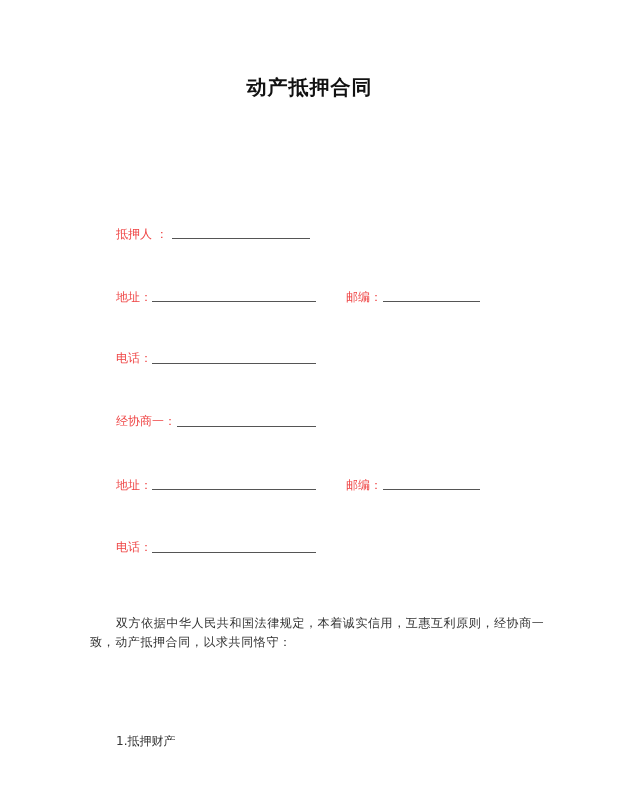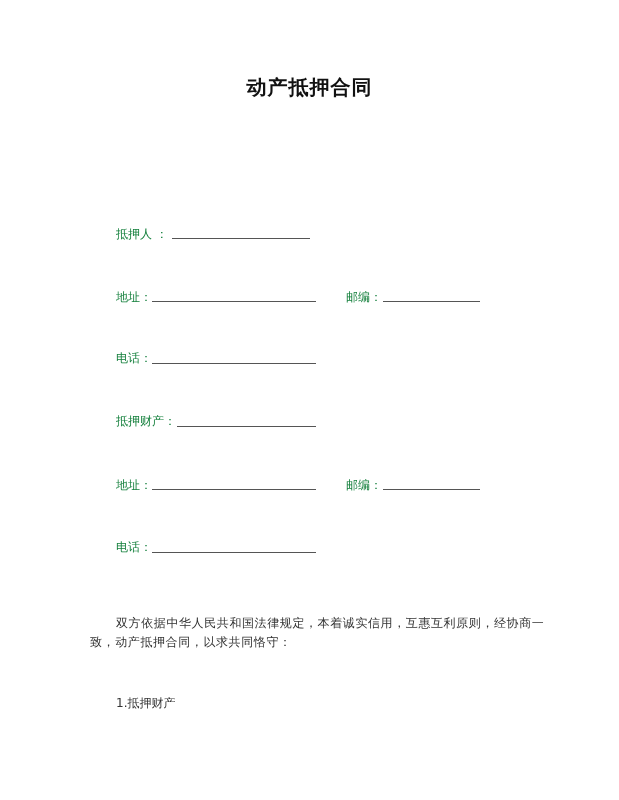--- a/index.html
+++ b/index.html
@@ -1,21 +1,21 @@
 <!DOCTYPE html>
 <html><head>
 <meta charset="utf-8">
 <style>
   html, body { margin: 0; padding: 0; background: #ffffff; }
   body { width: 619px; height: 800px; position: relative; overflow: hidden;
          font-family: "DejaVu Sans", "Liberation Sans", sans-serif; color: #222; }
   .title { position: absolute; top: 74px; left: 0; width: 619px; text-align: center;
            font-size: 20px; font-weight: bold; color: #111; letter-spacing: 1px; }
   .field { position: absolute; font-size: 12px; height: 20px; line-height: 20px; white-space: nowrap; }
-  .label { position: absolute; top: 0; left: 0; font-size: 12px; color: #15803d; text-align: center; }
+  .label { position: absolute; top: 0; left: 0; font-size: 12px; color: #ef4444; text-align: center; }
   .line { position: absolute; height: 0; border-bottom: 1.5px solid #555; }
   .para { position: absolute; font-size: 12px; color: #333; white-space: nowrap; letter-spacing: 0.6px; }
   .section { position: absolute; font-size: 12px; color: #333; }
 </style>
 </head>
 <body>
 
 <div>
 
   <div class="title">动产抵押合同</div>
@@ -34,21 +34,21 @@
     <span class="label">邮编：</span>
   </div>
   <div class="line" style="top:301px; left:383px; width:97px;"></div>
 
   <div class="field" style="top:348px; left:116px;">
     <span class="label">电话：</span>
   </div>
   <div class="line" style="top:363px; left:152px; width:164px;"></div>
 
   <div class="field" style="top:411px; left:116px;">
-    <span class="label">抵押财产：</span>
+    <span class="label">经协商一：</span>
   </div>
   <div class="line" style="top:426px; left:177px; width:139px;"></div>
 
   <div class="field" style="top:475px; left:116px;">
     <span class="label">地址：</span>
   </div>
   <div class="line" style="top:489px; left:152px; width:164px;"></div>
 
   <div class="field" style="top:475px; left:346px;">
     <span class="label">邮编：</span>
@@ -56,15 +56,15 @@
   <div class="line" style="top:489px; left:383px; width:97px;"></div>
 
   <div class="field" style="top:537px; left:116px;">
     <span class="label">电话：</span>
   </div>
   <div class="line" style="top:552px; left:152px; width:164px;"></div>
 
   <div class="para" style="top:615px; left:116px;">双方依据中华人民共和国法律规定，本着诚实信用，互惠互利原则，经协商一</div>
   <div class="para" style="top:634px; left:90px;">致，动产抵押合同，以求共同恪守：</div>
 
-  <div class="section" style="top:695px; left:116px;text-align:right;">1.抵押财产</div>
+  <div class="section" style="top:733px; left:116px;text-align:right;">1.抵押财产</div>
 
 </div>
 
 </body></html>

